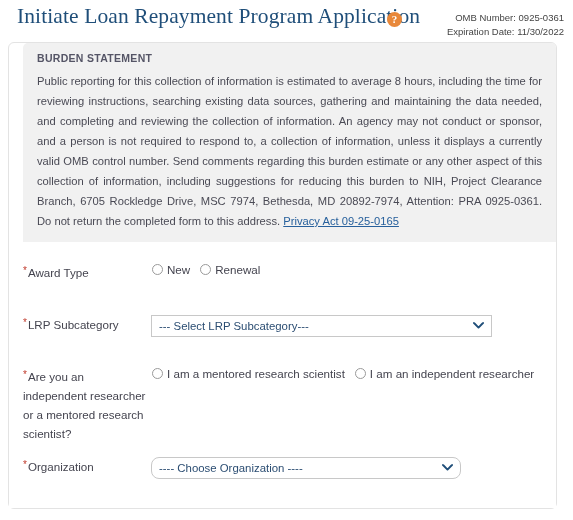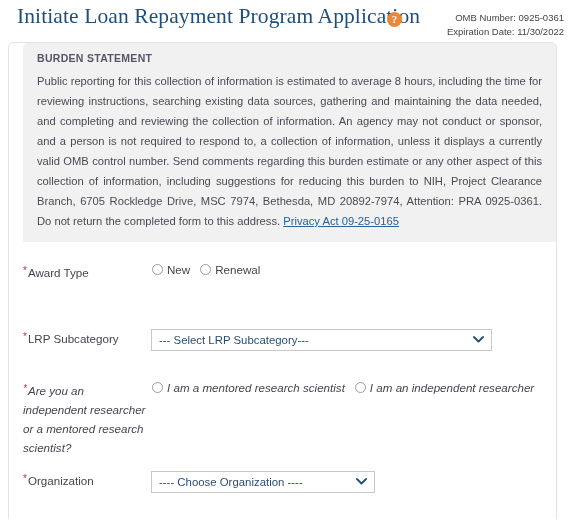--- a/index.html
+++ b/index.html
@@ -102,22 +102,22 @@
   .fields {
     background: #ffffff;
     padding: 14px 0 10px 0;
   }
   .field-row {
     display: flex;
     align-items: flex-start;
     padding: 0 0 0 14px;
   }
   .field-row.r-award     { margin-top: 6px;  min-height: 44px; }
-  .field-row.r-subcat    { margin-top: 22px;  min-height: 46px; }
-  .field-row.r-indep     { margin-top: 6px;  min-height: 86px; font-style: italic; }
+  .field-row.r-subcat    { margin-top: 8px;  min-height: 46px; }
+  .field-row.r-indep     { margin-top: 6px;  min-height: 86px; }
   .field-row.r-org       { margin-top: 4px;  min-height: 42px; }
 
   .field-label {
     width: 128px;
     flex: 0 0 128px;
     font-size: 11.6px;
     color: #44444f;
     line-height: 19px;
     padding-top: 1px;
   }
@@ -164,21 +164,21 @@
     position: relative;
     border: 1px solid #c8c8c8;
     background: #ffffff;
     height: 22px;
     box-sizing: border-box;
     display: flex;
     align-items: center;
     cursor: pointer;
   }
   .select-box.w-subcat { width: 341px; }
-  .select-box.w-org    { width: 224px; }
+  .select-box.w-org    { width: 310px; border-radius: 8px; }
   .select-text {
     font-size: 11.4px;
     color: #2b4d72;
     padding-left: 7px;
     white-space: nowrap;
     overflow: hidden;
   }
   .select-caret {
     position: absolute;
     right: 7px;

